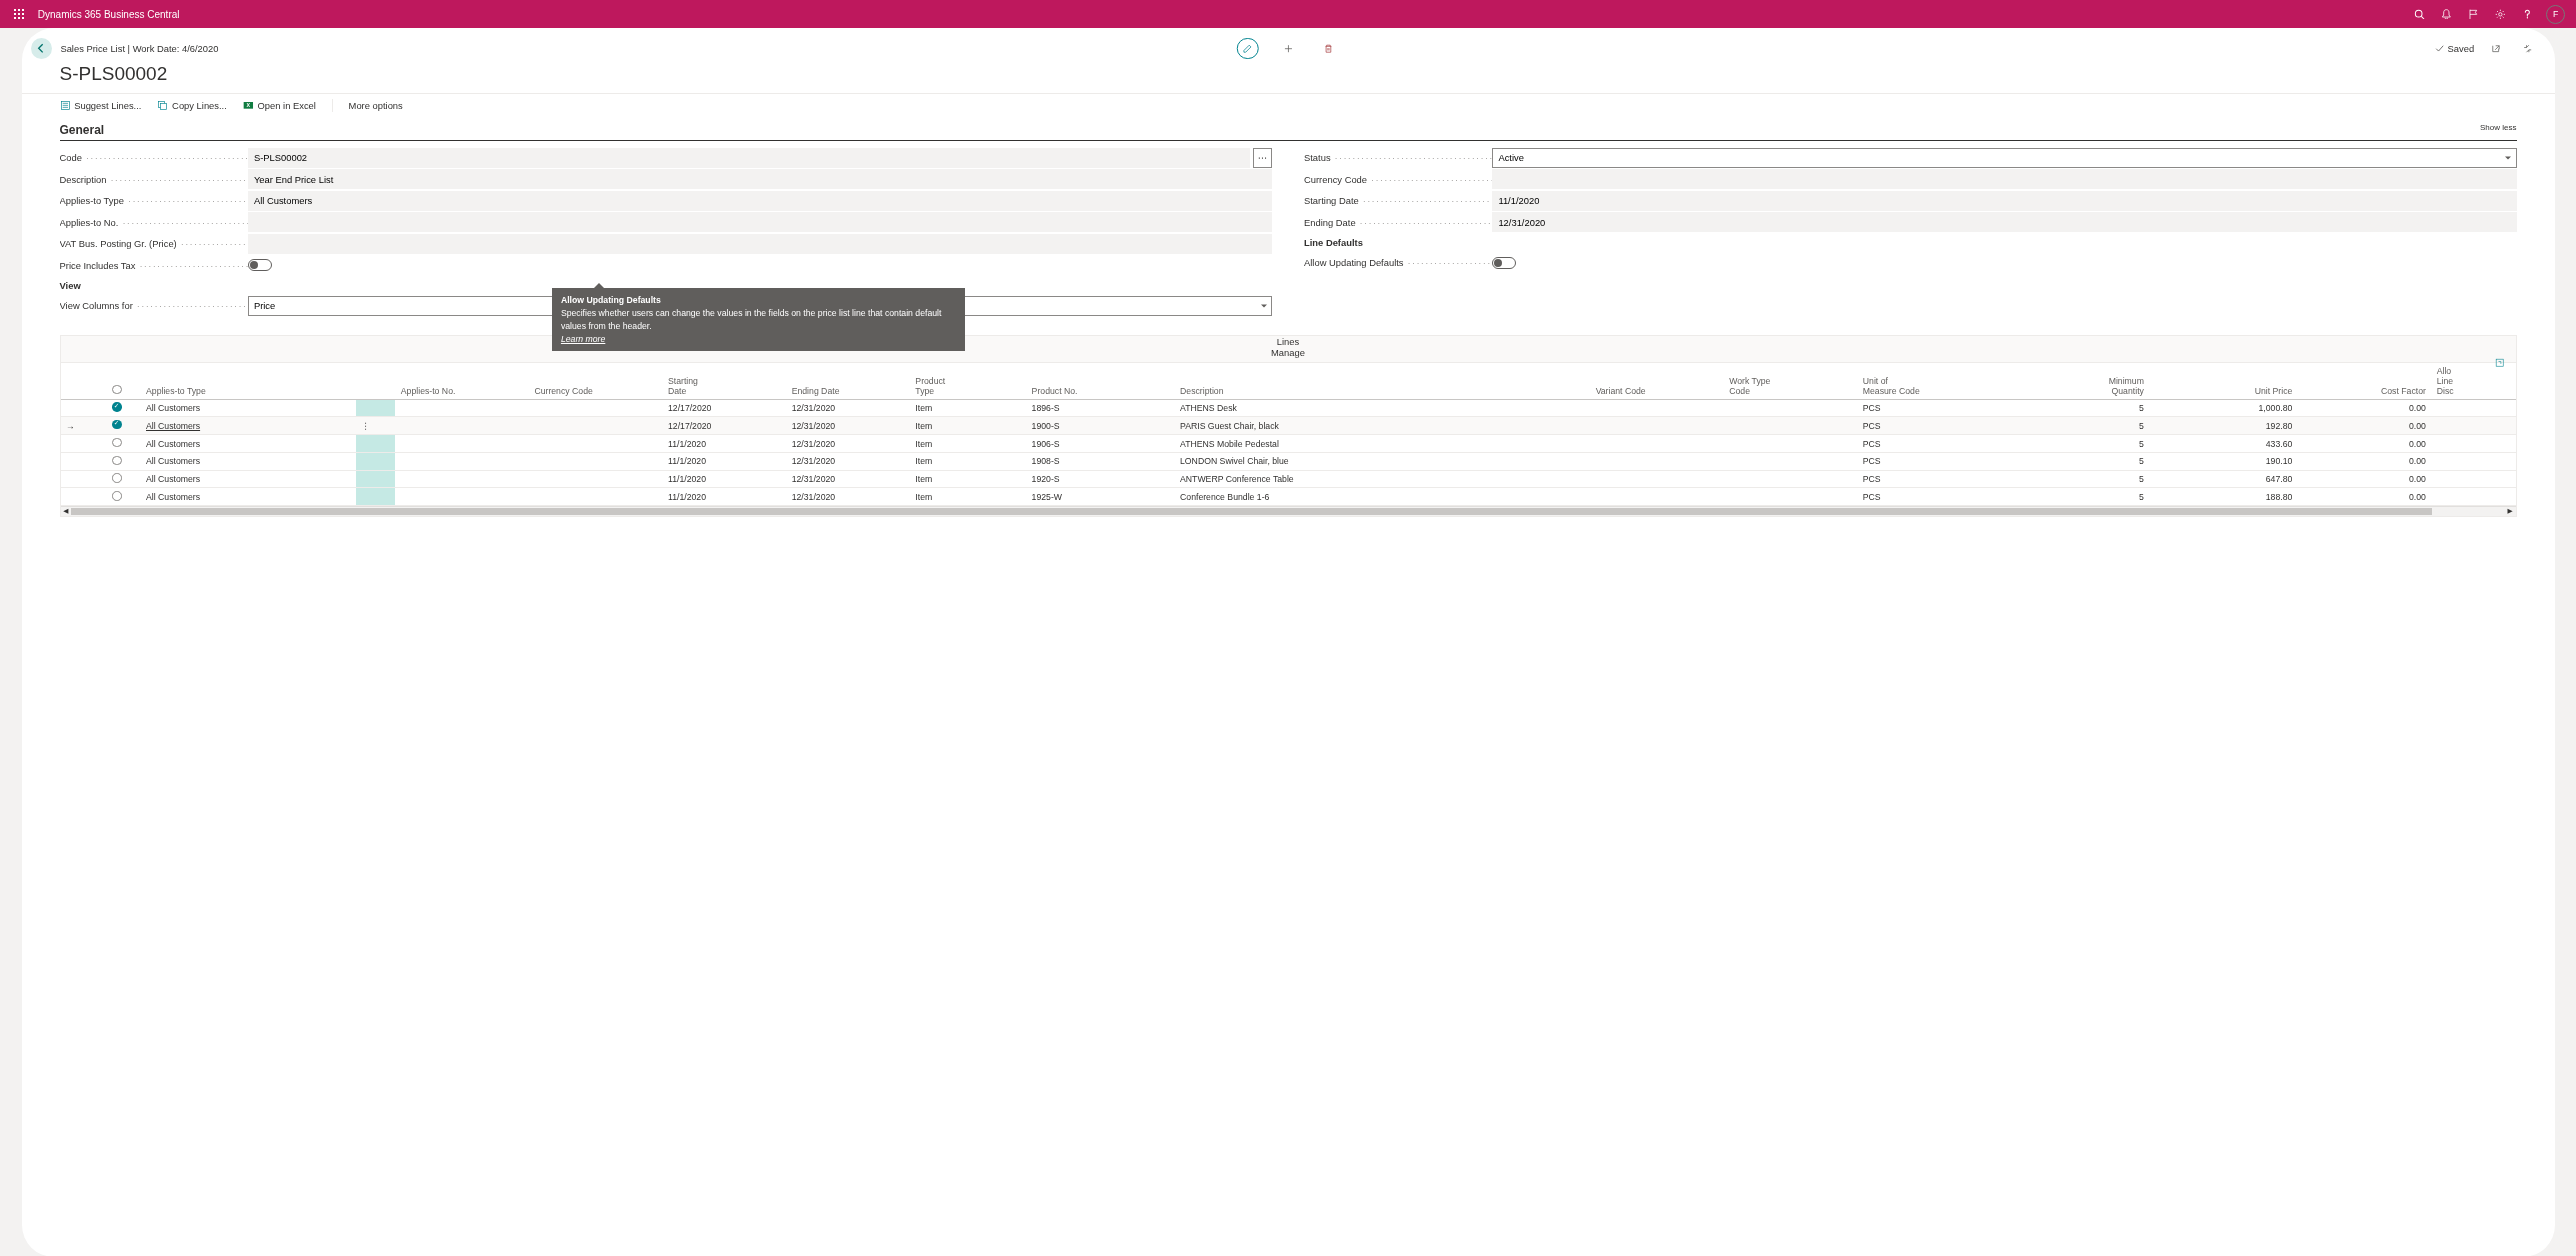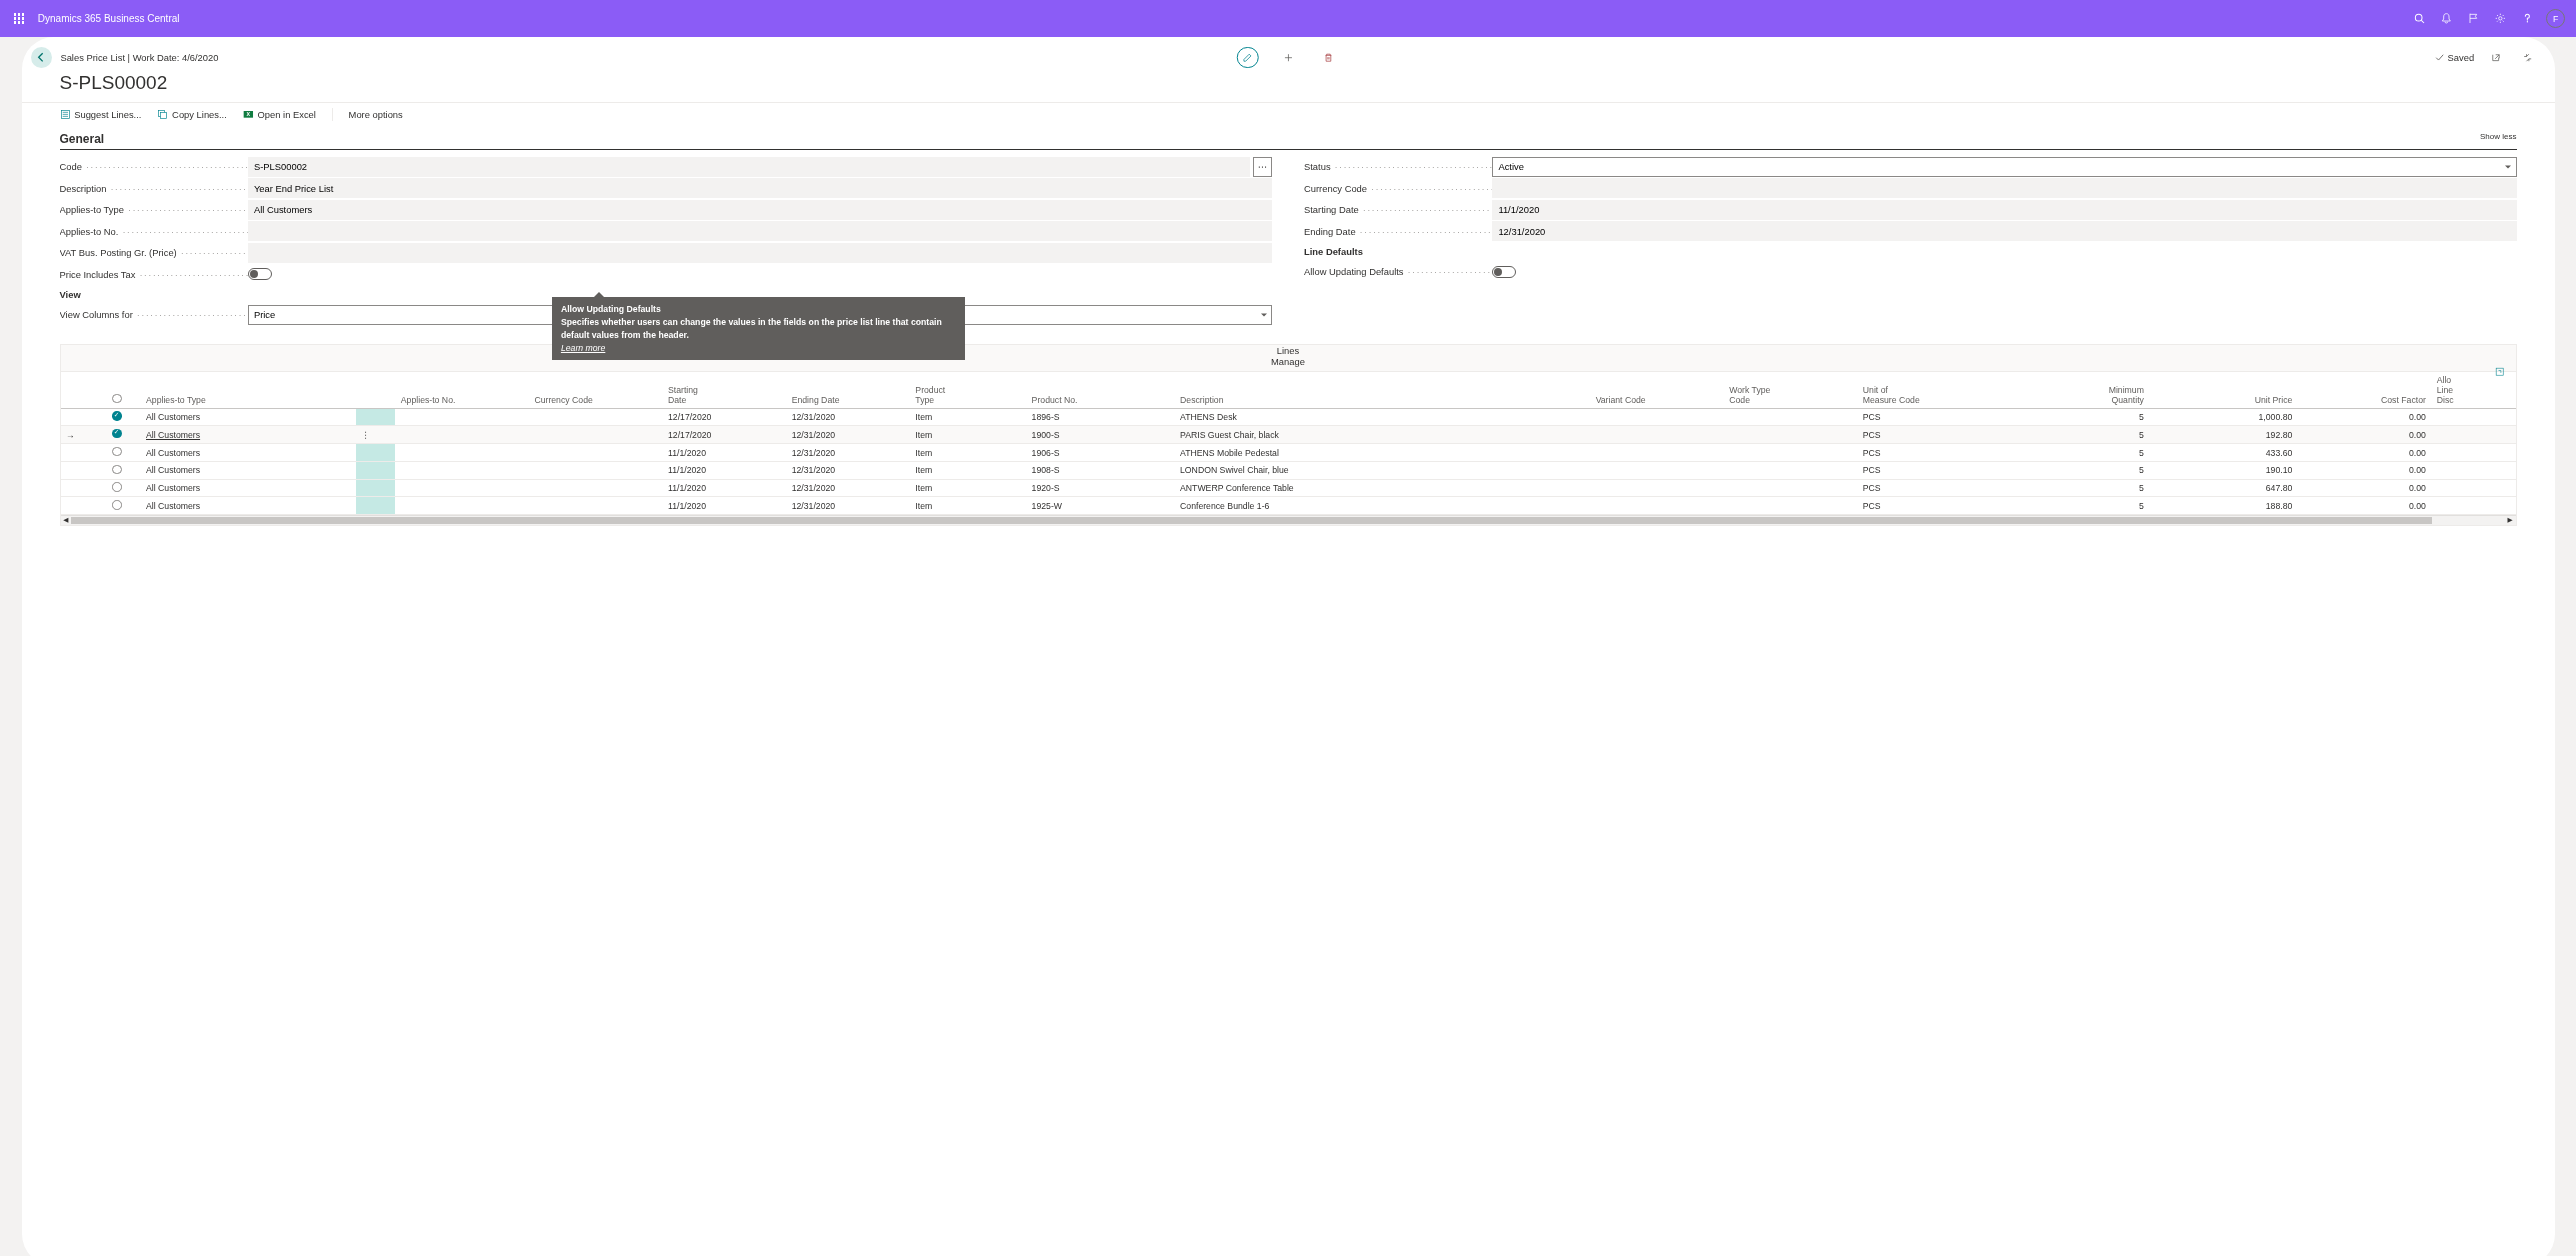--- a/index.html
+++ b/index.html
@@ -6,22 +6,22 @@
 body {
   font-family: "Segoe UI", -apple-system, sans-serif;
   font-size: 9.4px;
   color: #323130;
   background: #f3f2f1;
   overflow: hidden;
 }
 
 
 .top-header {
-  background: #8b5cf6;
-  height: 37px;
+  background: #be185d;
+  height: 28px;
   display: flex;
   align-items: center;
   padding: 0 5.4px;
   color: #fff;
 }
 .top-header .waffle {
   width: 27px;
   height: 27px;
   display: flex;
   align-items: center;
@@ -258,21 +258,21 @@
 }
 .tooltip::before {
   content: "";
   position: absolute;
   top: -5.4px; left: 42px;
   border-left: 5.4px solid transparent;
   border-right: 5.4px solid transparent;
   border-bottom: 5.4px solid #605e5c;
 }
 .tooltip .tt-title { font-weight: 600; margin-bottom: 2.7px; }
-.tooltip .tt-body { font-size: 8.7px; line-height: 1.4; margin-bottom: 2.7px; font-weight: bold; }
+.tooltip .tt-body { font-size: 8.7px; line-height: 1.4; margin-bottom: 2.7px; }
 .tooltip .tt-link { font-style: italic; text-decoration: underline; cursor: pointer; }
 
 
 .lines-wrap {
   margin: 13.4px 38px 0 38px;
   border: 0.7px solid #edebe9;
   background: #faf9f8;
 }
 .lines-tabs {
   display: flex;

